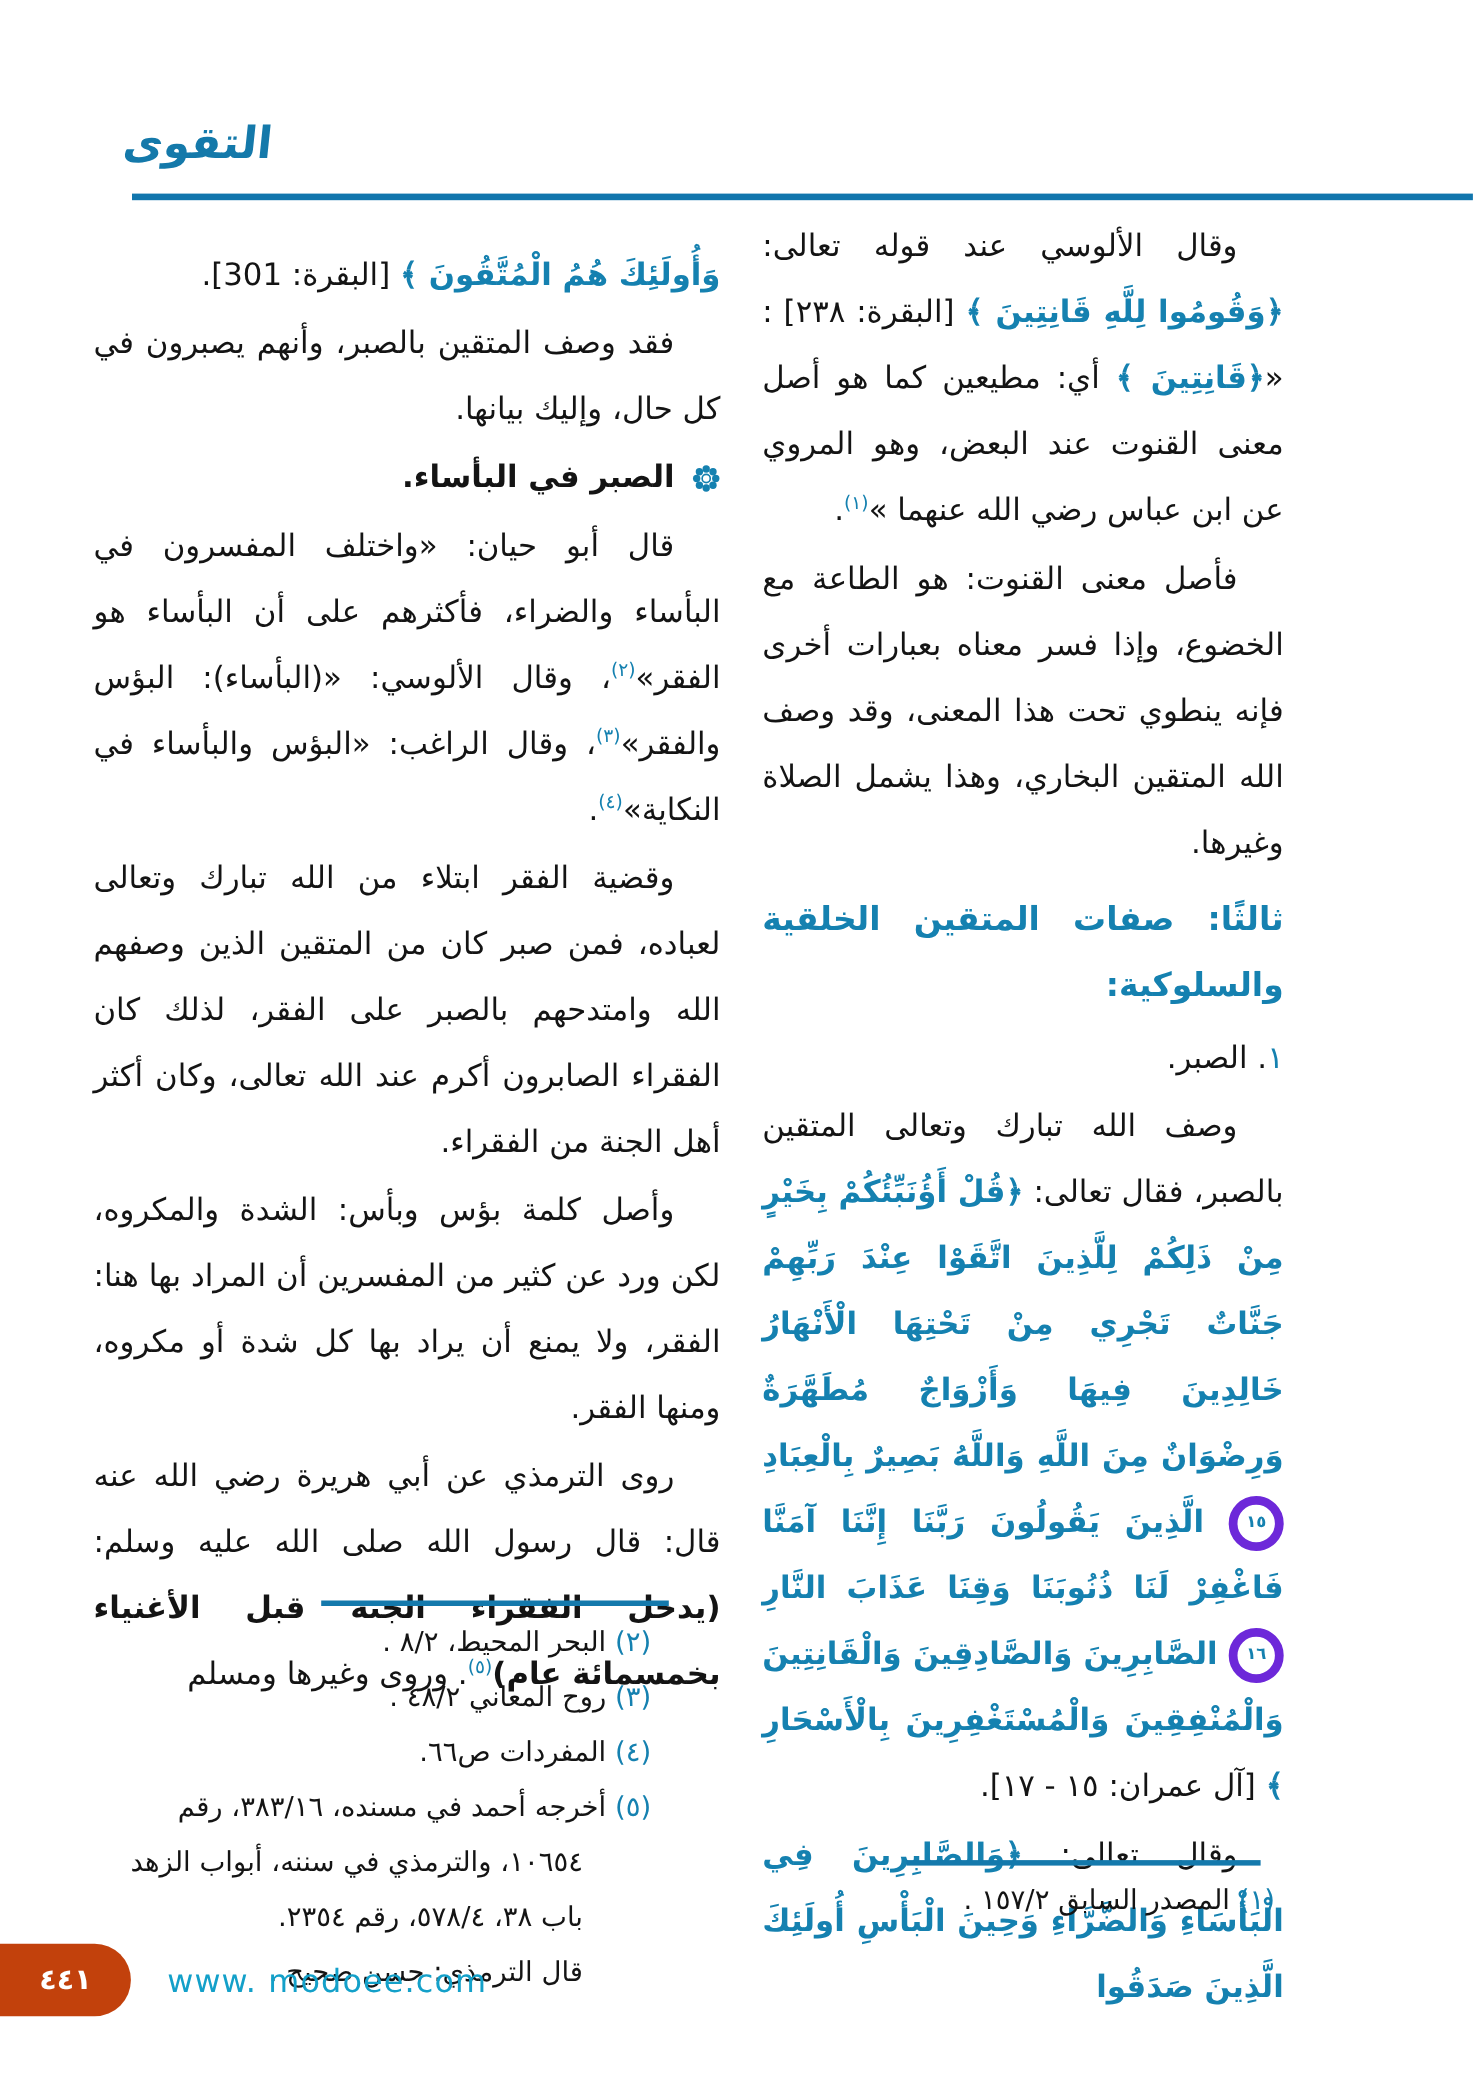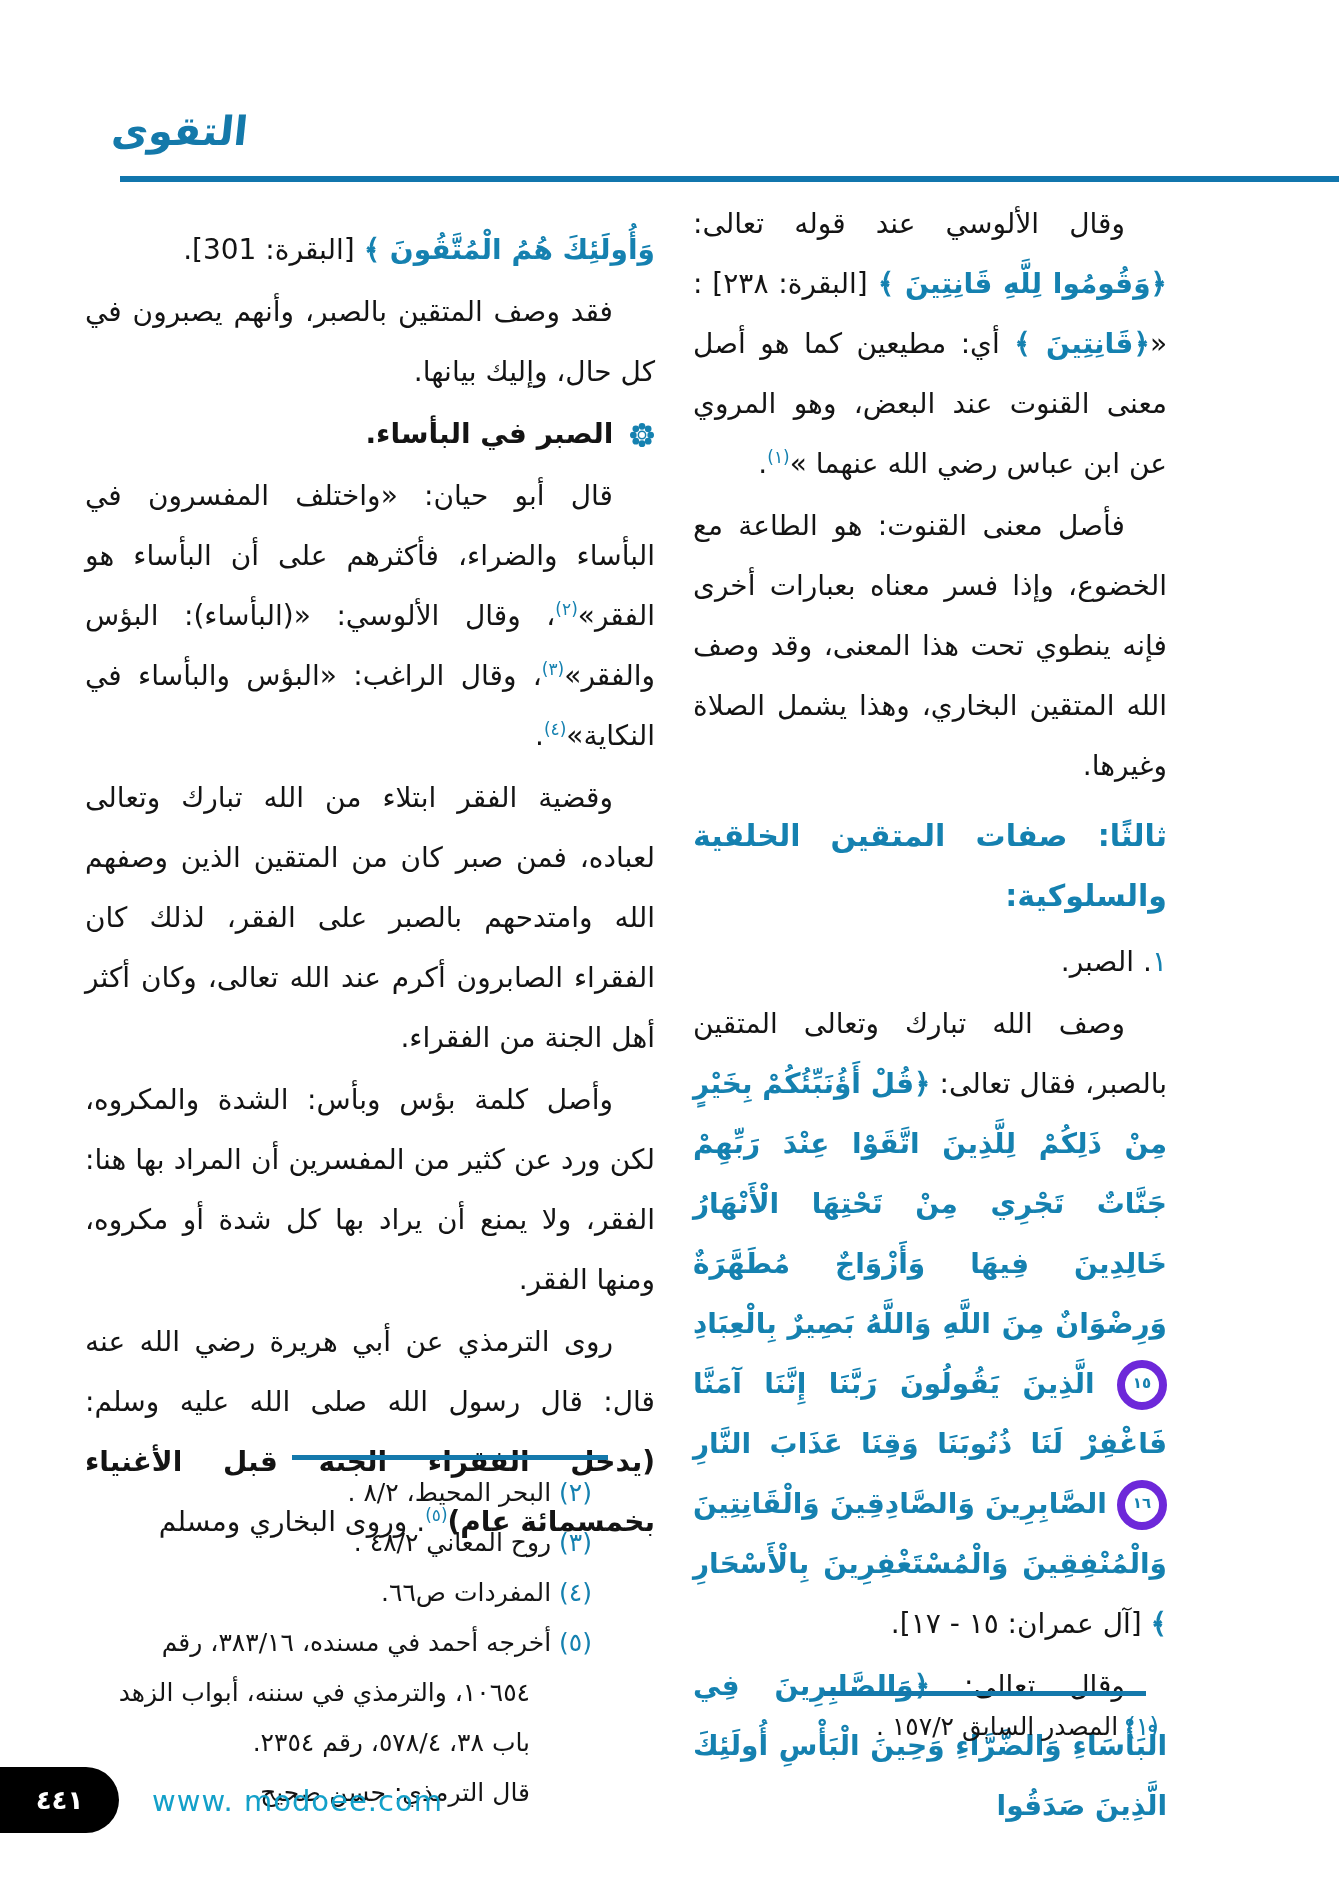--- a/index.html
+++ b/index.html
@@ -51,21 +51,21 @@
     position:absolute; direction:rtl; text-align:right;
     color:#141414; font-size:25px; line-height:50px;
   }
   .fn-left  { top:1468px; left:118px;  width:474px; }
   .fn-right { top:1702px; right:180px; width:456px; }
   .footnote { padding-right:62px; text-indent:-62px; }
   .footnote.no-num { text-indent:0; }
   .fn-num { color:#1581b0; }
   .page-tab {
     position:absolute; left:0; top:1767px; width:119px; height:66px;
-    background:#000000; border-radius:0 34px 34px 0;
+    background:#c2410c; border-radius:0 34px 34px 0;
     display:flex; align-items:center; justify-content:center;
     color:#ffffff; font-size:26px; font-weight:bold;
   }
   .site-url {
     position:absolute; left:152px; top:1784px;
     color:#13a0c9; font-size:29px; direction:ltr; letter-spacing:1px;
   }
 </style>
 </head>
 <body>
@@ -94,21 +94,21 @@
       <circle cx="6.3" cy="6.3" r="3.1"></circle>
           <circle cx="17.7" cy="6.3" r="3.1"></circle>
       <circle cx="6.3" cy="17.7" r="3.1"></circle>
           <circle cx="17.7" cy="17.7" r="3.1"></circle>
     </g>
     <circle cx="12" cy="12" r="3.4" fill="#ffffff" stroke="#1581b0" stroke-width="1.4"></circle>
   </svg><span class="seg-b"> الصبر في البأساء.</span></p>
     <p class="para body indent"><span class="seg-n">قال أبو حيان: «واختلف المفسرون في البأساء والضراء، فأكثرهم على أن البأساء هو الفقر»</span><sup class="seg-fn">(٢)</sup><span class="seg-n">، وقال الألوسي: «(البأساء): البؤس والفقر»</span><sup class="seg-fn">(٣)</sup><span class="seg-n">، وقال الراغب: «البؤس والبأساء في النكاية»</span><sup class="seg-fn">(٤)</sup><span class="seg-n">.</span></p>
     <p class="para body indent"><span class="seg-n">وقضية الفقر ابتلاء من الله تبارك وتعالى لعباده، فمن صبر كان من المتقين الذين وصفهم الله وامتدحهم بالصبر على الفقر، لذلك كان الفقراء الصابرون أكرم عند الله تعالى، وكان أكثر أهل الجنة من الفقراء.</span></p>
     <p class="para body indent"><span class="seg-n">وأصل كلمة بؤس وبأس: الشدة والمكروه، لكن ورد عن كثير من المفسرين أن المراد بها هنا: الفقر، ولا يمنع أن يراد بها كل شدة أو مكروه، ومنها الفقر.</span></p>
-    <p class="para body indent"><span class="seg-n">روى الترمذي عن أبي هريرة رضي الله عنه قال: قال رسول الله صلى الله عليه وسلم: </span><span class="seg-b">(يدخل الفقراء الجنة قبل الأغنياء بخمسمائة عام)</span><sup class="seg-fn">(٥)</sup><span class="seg-n">. وروى البخاري ومسلم</span></p>
+    <p class="para body indent"><span class="seg-n">روى الترمذي عن أبي هريرة رضي الله عنه قال: قال رسول الله صلى الله عليه وسلم: </span><span class="seg-b">(يدخل الفقراء الجنة قبل الأغنياء بخمسمائة عام)</span><sup class="seg-fn">(٥)</sup><span class="seg-n">. وروى وغيرها ومسلم</span></p>
   </div>
 
 <div class="fn-sep fn-sep-left"></div>
 <div class="fn-sep fn-sep-right"></div>
 
 <div class="fn-block fn-right" id="fn-right">
     <div class="footnote"><span class="fn-num">(١) </span><span>المصدر السابق ١٥٧/٢ .</span></div>
   </div>
 <div class="fn-block fn-left" id="fn-left">
     <div class="footnote"><span class="fn-num">(٢) </span><span>البحر المحيط، ٨/٢ .</span></div>

